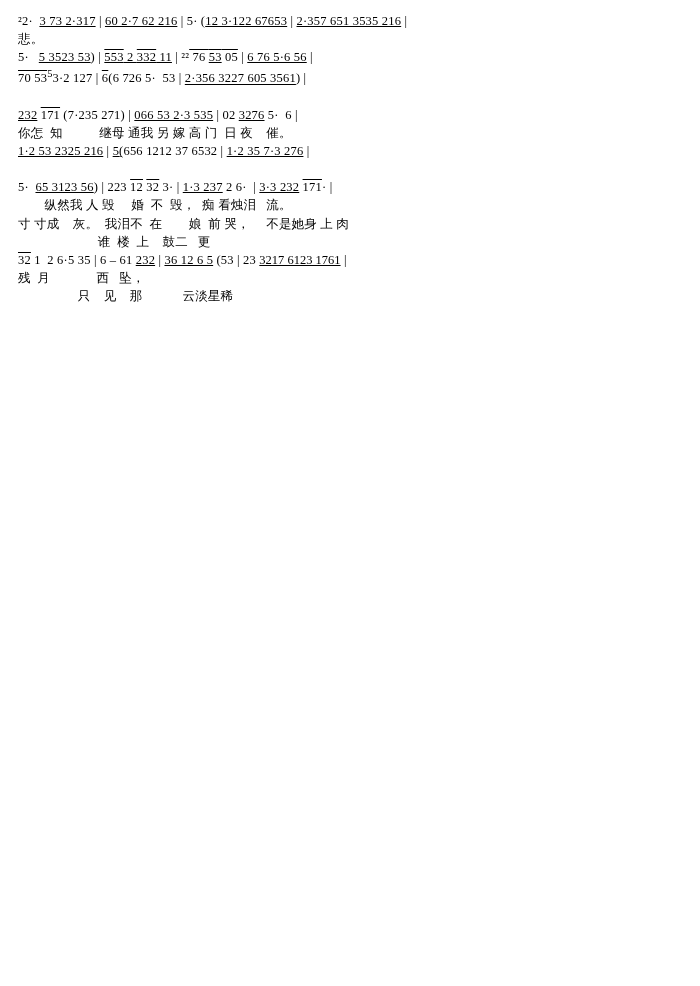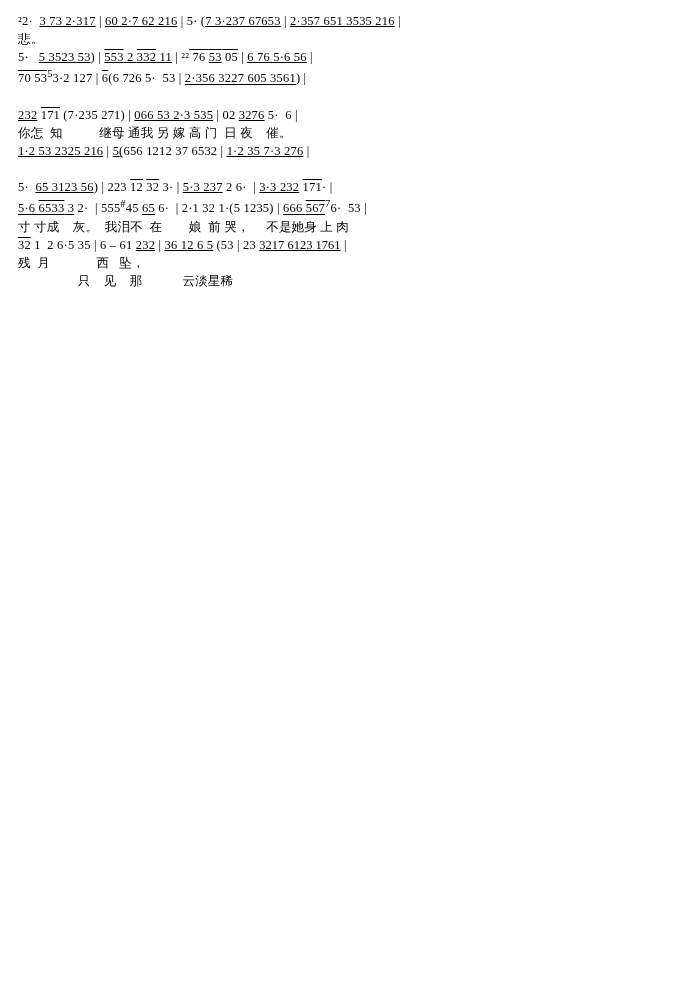--- a/index.html
+++ b/index.html
@@ -22,38 +22,39 @@
       letter-spacing: 0.2px;
     }
     .content-wrapper {
       padding: 4px 6px;
     }
   </style>
 </head>
 <body>
 
 <div class="content-wrapper">
-  <pre>²2·  <u>3 73 2·317</u> | <u>60 2·7 62 216</u> | 5· (<u>7 3·237 67653</u> | <u>2·357 651 3535 216</u> |</pre>
+  <pre>²2·  <u>3 73 2·317</u> | <u>60 2·7 62 216</u> | 5· (<u>12 3·122 67653</u> | <u>2·357 651 3535 216</u> |</pre>
   <pre>悲。</pre>
 
   <pre>5·   <u>5̲ 3523 53</u>) | <u><span style="text-decoration:overline">553</span> 2 <span style="text-decoration:overline">332</span> 11</u> | <span style="position:relative;display:inline">²²</span><span style="text-decoration:overline"> 76 <u>53</u> 05</span> | <u>6 76 5·6 56</u> |</pre>
 
   <pre><span style="text-decoration:overline">70 53</span><sup>5</sup>3·2 127 | <span style="text-decoration:overline">6</span>(6 726 5·  53 | <u>2·356 3227 605 3561</u>) |</pre>
   <pre> </pre>
 
   <pre><u>232</u> <span style="text-decoration:overline">171</span> (7·235 271) | <u>066 53 2·3 535</u> | 02 <u>3276</u> 5·  6 |</pre>
   <pre>你怎  知           继母 通我 另 嫁 高 门  日 夜    催。</pre>
 
   <pre><u>1·2 53 2325 216</u> | <u>5̲</u>(656 1212 37 6532 | <u>1·2 35 7·3 276</u> |</pre>
   <pre> </pre>
 
-  <pre>5·  <u>65 3123 56</u>) | 223 <span style="text-decoration:overline">12</span> <span style="text-decoration:overline">32</span> 3· | <u>5·3 237</u> 2 6·  | <u>3·3 232</u> <span style="text-decoration:overline">171</span>· |</pre>
+  <pre>5·  <u>65 3123 56</u>) | 223 <span style="text-decoration:overline">12</span> <span style="text-decoration:overline">32</span> 3· | <u>1·3 237</u> 2 6·  | <u>3·3 232</u> <span style="text-decoration:overline">171</span>· |</pre>
+  <pre>        纵然我 人 毁     婚  不  毁，  痴 看烛泪   流。</pre>
 
-  <pre><u>5·6 <span style="text-decoration:overline">6533</span> 3</u> 2·  | 555<sup>#</sup>45 <u>65</u> 6·  | 2·1 32 1·(5 1235) | <u>666 <span style="text-decoration:overline">567</span></u><sup>7</sup>6·  53 |</pre>
   <pre>寸 寸成    灰。  我泪不  在        娘  前 哭，     不是她身 上 肉</pre>
 
 
+  <pre>                        谁  楼  上    鼓二   更</pre>
 
   <pre><span style="text-decoration:overline">32</span> 1  2 6·5 35 | 6 – 61 <u>232</u> | <u>36 12 6 5</u> (53 | 23 <u><span style="letter-spacing:0px">3217 6123 1761</span></u> |</pre>
   <pre>残  月              西   坠，</pre>
 
   <pre>                  只    见    那            云淡星稀</pre>
 </div>
 
 </body></html>

